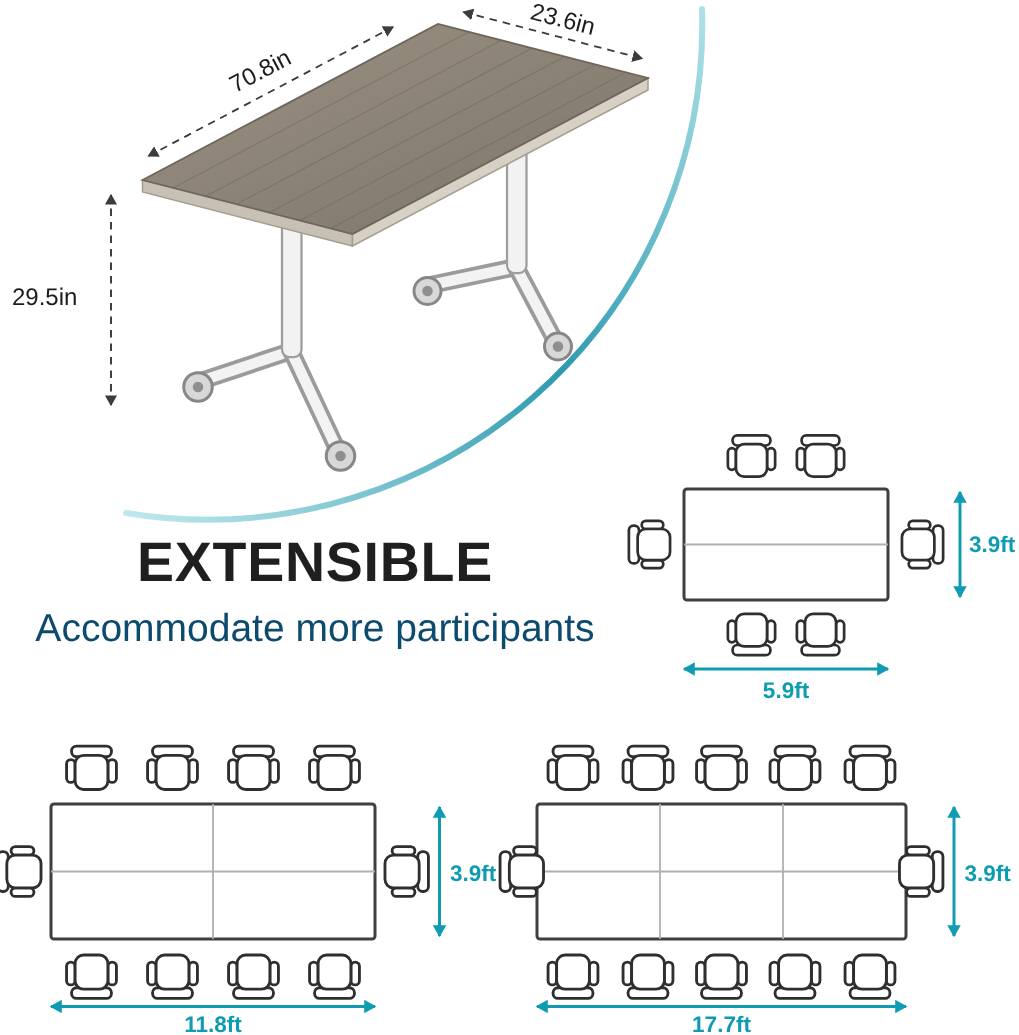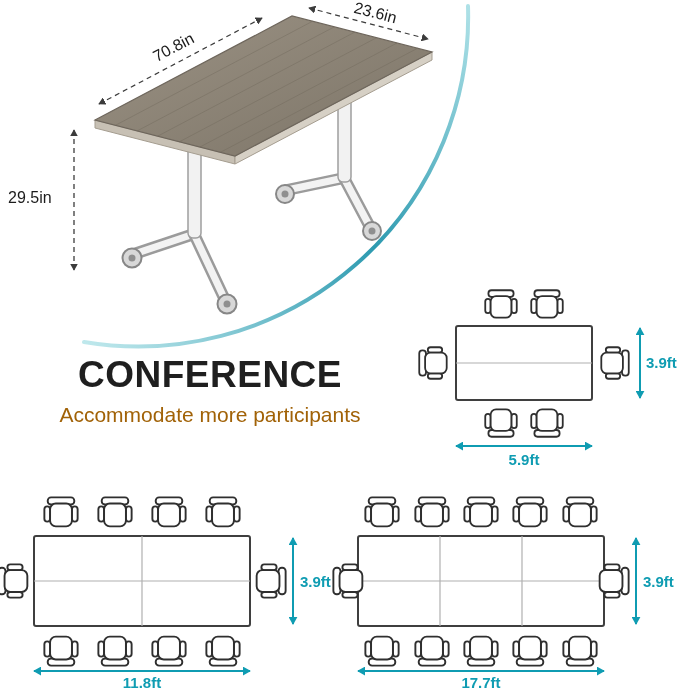--- a/index.html
+++ b/index.html
@@ -16,21 +16,21 @@
   .dim-text-dark{fill:#1c1c1c;font-size:16px;}
   .headline{
     position:absolute;left:10px;top:354px;width:400px;
     text-align:center;color:#1f1f1f;
   }
   .headline .big{
     font-size:37px;font-weight:800;line-height:1.14;letter-spacing:.5px;
     margin:0;
   }
   .headline .sub{
-    font-size:21px;font-weight:400;color:#a16207;margin-top:7px;
+    font-size:26px;font-weight:400;color:#0c4a6e;margin-top:7px;
   }
 </style>
 </head>
 <body>
 
 <svg width="0" height="0" aria-hidden="true">
   <defs>
     <symbol id="chair" viewBox="0 0 40 40">
       <rect x="6" y="2.5" width="28" height="7.5" rx="3.5" fill="#ffffff" stroke="#2f2f2f" stroke-width="2"></rect>
       <rect x="2.5" y="12" width="6" height="16" rx="3" fill="#ffffff" stroke="#2f2f2f" stroke-width="2"></rect>
@@ -121,21 +121,21 @@
     <text class="dim-text-dark" text-anchor="middle" transform="translate(176,52) rotate(-27.8)">70.8in</text>
   </g>
 
   <g>
     <line x1="309" y1="8" x2="428" y2="39" stroke="#3c3c3c" stroke-width="1.2" stroke-dasharray="5 4" marker-start="url(#arrB)" marker-end="url(#arrB)"></line>
     <text class="dim-text-dark" text-anchor="middle" transform="translate(374,18) rotate(14.4)">23.6in</text>
   </g>
 </svg>
 
 <div class="headline">
-  <div class="big">CONFERENCE</div>
+  <div class="big">EXTENSIBLE</div>
   <div class="sub">Accommodate more participants</div>
 </div>
 
 <svg style="left:412px;top:290px;width:268px;height:195px">
   <rect x="44" y="36" width="136" height="74" rx="2" fill="#ffffff" stroke="#3f3f3f" stroke-width="2"></rect>
   <line x1="44" y1="73" x2="180" y2="73" stroke="#b0b0b0" stroke-width="1.2"></line>
   <use href="#chair" width="36" height="36" x="-18" y="-18" transform="translate(89,16)"></use>
   <use href="#chair" width="36" height="36" x="-18" y="-18" transform="translate(135,16)"></use>
   <use href="#chair" width="36" height="36" x="-18" y="-18" transform="translate(89,131) rotate(180)"></use>
   <use href="#chair" width="36" height="36" x="-18" y="-18" transform="translate(135,131) rotate(180)"></use>

